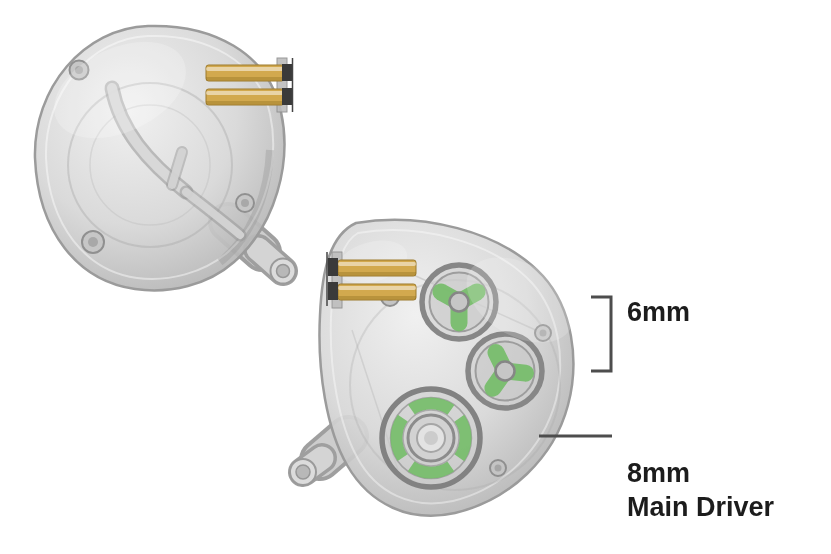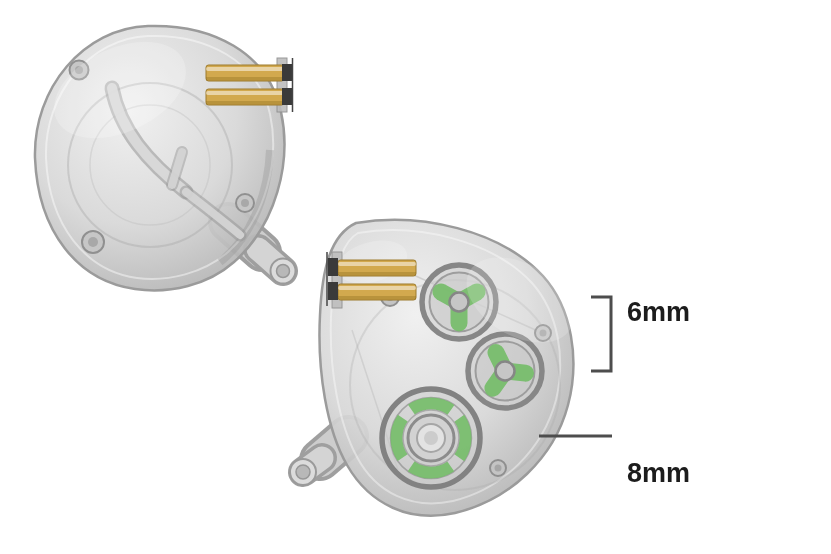--- a/index.html
+++ b/index.html
@@ -171,15 +171,16 @@
     <path d="M 591,297 L 611,297 L 611,371 L 591,371" fill="none" stroke="#4d4d4d" stroke-width="3"></path>
     <line x1="539" y1="436" x2="612" y2="436" stroke="#4d4d4d" stroke-width="3"></line>
   </svg>
 
   <div class="label" style="left:627px; top:295px;">
     <div>6mm</div>
   </div>
 
   <div class="label" style="left:627px; top:412px;margin-top:44px;">
     <div>8mm</div>
+    <div>Main Driver</div>
   </div>
 
 </div>
 
 </body></html>

